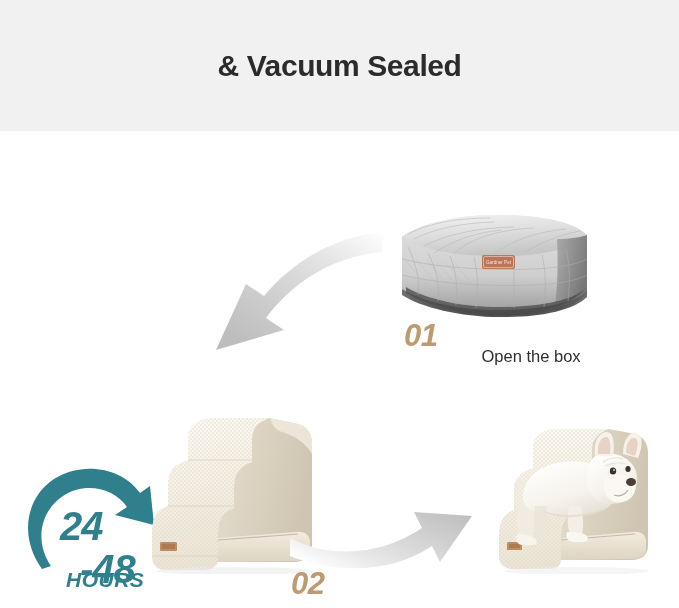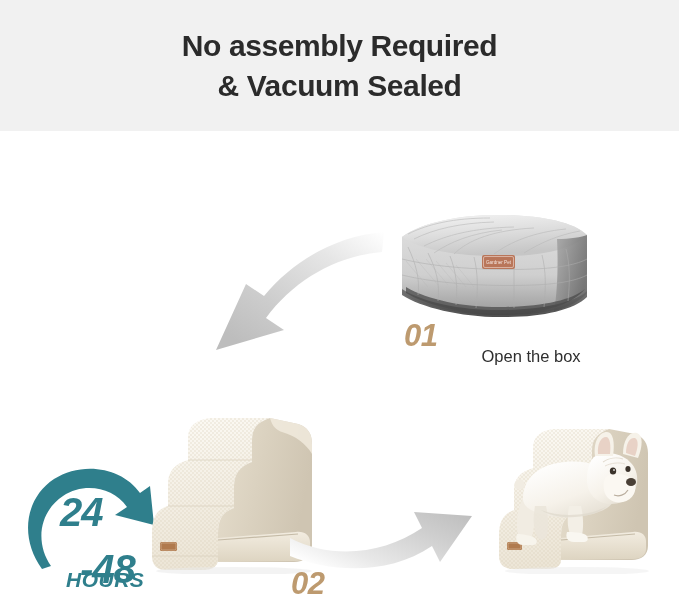--- a/index.html
+++ b/index.html
@@ -61,32 +61,31 @@
   #badge svg { position:absolute; left:0; top:0; }
   .badge-text {
     position:absolute;
     color:#2f7f8c;
     font-weight:bold;
     font-style:italic;
     line-height:1;
     letter-spacing:-1px;
     white-space:nowrap;
   }
-  #badge-24 { left:42px; top:27px; font-size:40px; }
+  #badge-24 { left:42px; top:41px; font-size:40px; }
   #badge-48 { left:62px; top:72px; font-size:40px;margin-top:12px; }
   #badge-hours { left:48px; top:104px; font-size:21px; letter-spacing:0.5px; }
 
   
   .illus { position:absolute; }
 </style>
 </head>
 <body>
 
 <div id="header-band">
-  <div class="headline">No assembly Required</div>
   <div class="headline">&amp; Vacuum Sealed</div>
 </div>
 
 <div id="stage">
 
   <svg class="illus" style="left:394px; top:78px;" width="200" height="125" viewBox="0 0 200 125">
     <defs>
       <linearGradient id="pkgTop" x1="0" y1="0" x2="0.3" y2="1">
         <stop offset="0%" stop-color="#f4f4f4"></stop>
         <stop offset="55%" stop-color="#dcdcdc"></stop>

